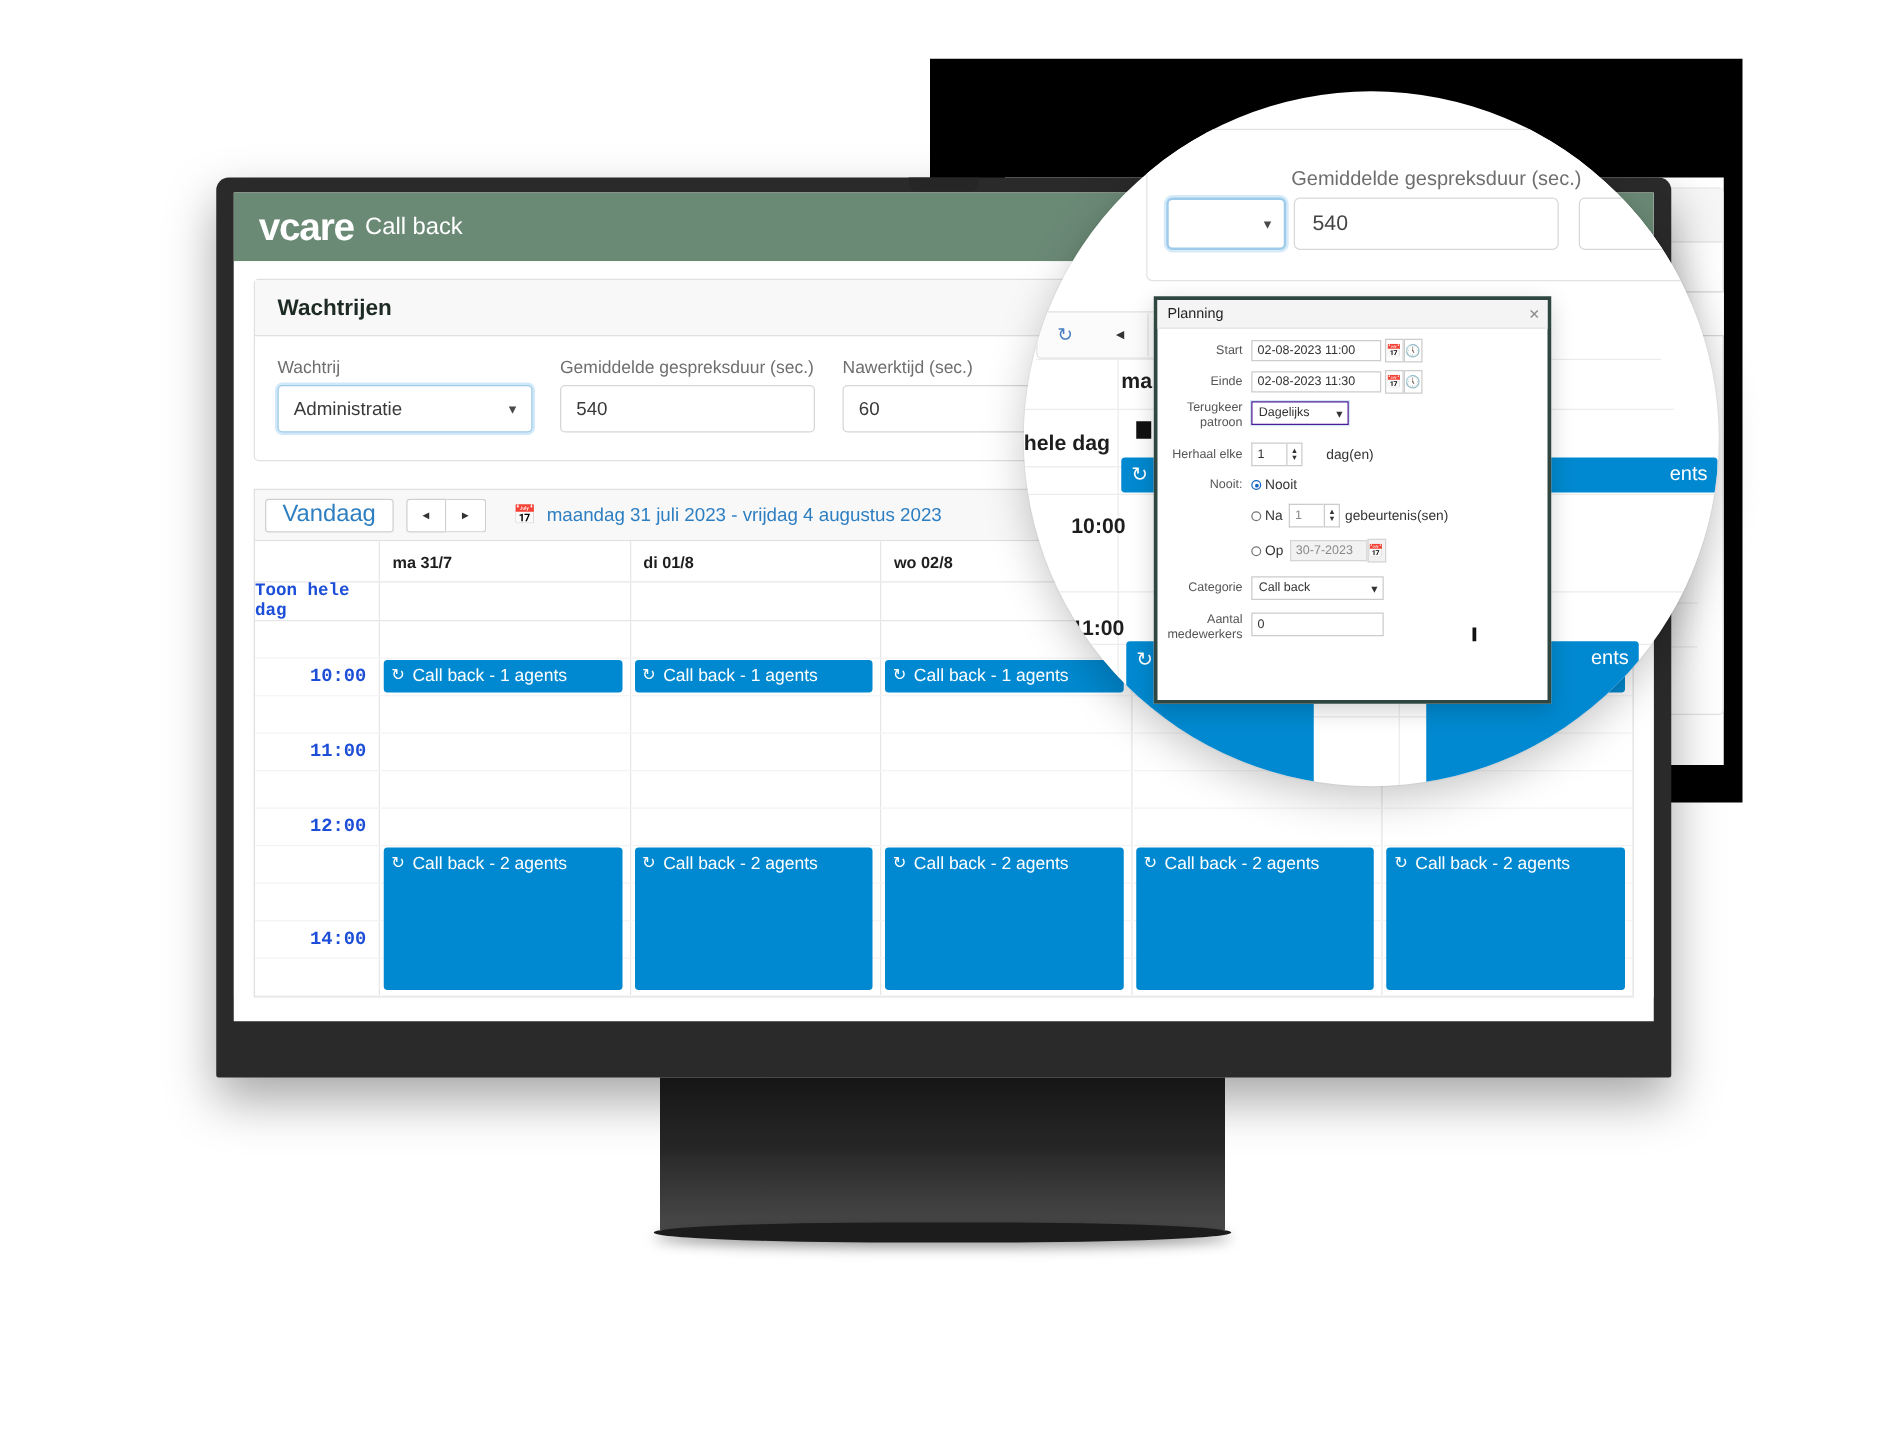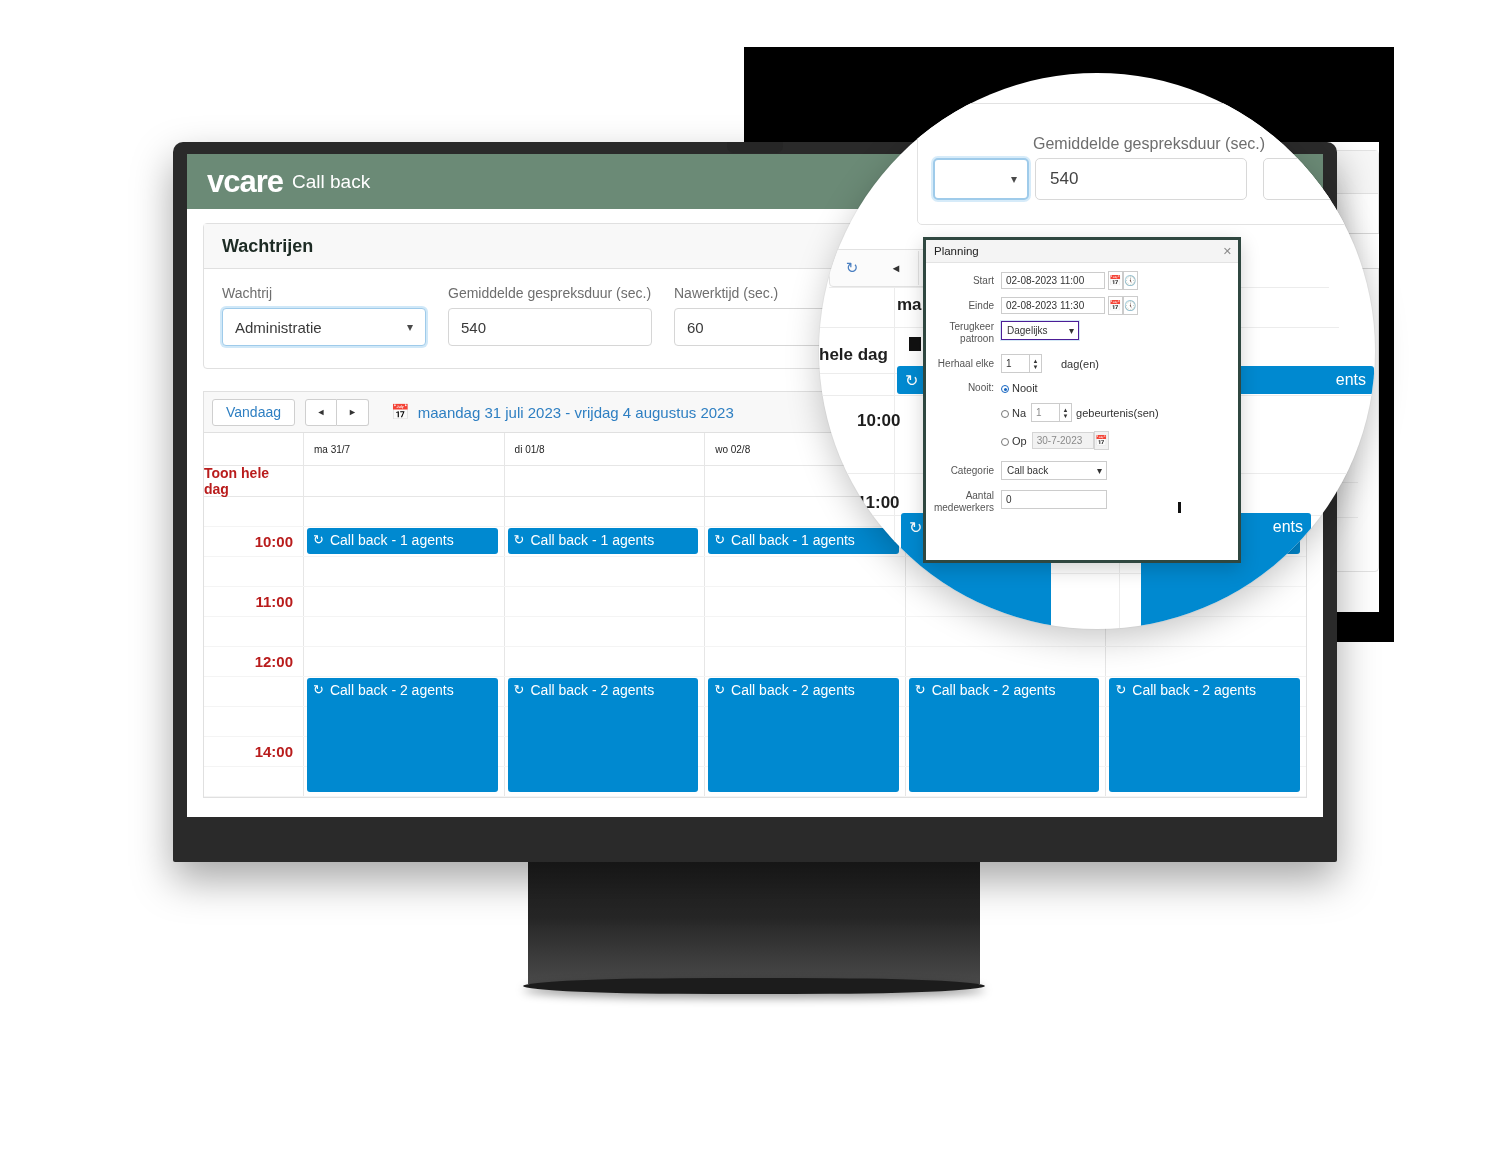--- a/index.html
+++ b/index.html
@@ -99,36 +99,36 @@
   .input.w2{width:204px;}
 
   
   .cal{margin-top:22px;border:1px solid #e0e0e0;border-top:1px solid #e0e0e0;}
   .cal-toolbar{
     height:40px;background:#f8f8f8;border-bottom:1px solid #e0e0e0;
     display:flex;align-items:center;padding-left:8px;gap:0;
   }
   .btn{
     height:27px;border:1px solid #cfcfcf;background:#fff;border-radius:3px;
-    font-size:14px;color:#2e7fc2;display:flex;align-items:center;justify-content:center;
+    font-size:19px;color:#2e7fc2;display:flex;align-items:center;justify-content:center;
     padding:0 13px;box-sizing:border-box;
   }
   .btn-nav{width:32px;padding:0;font-size:9px;color:#333;border-radius:0;border-left:none;}
   .btn-nav.first{border-radius:3px 0 0 3px;border-left:1px solid #cfcfcf;margin-left:10px;}
   .btn-nav.last{border-radius:0 3px 3px 0;}
   .range{display:flex;align-items:center;gap:8px;margin-left:22px;font-size:15px;color:#2e7fc2;}
   .cal-icon{font-size:15px;color:#5a5a5a;}
 
   .cal-grid{display:block;}
   .grow{display:flex;border-bottom:1px solid #e6e6e6;}
   .gut{width:99px;min-width:99px;display:flex;align-items:center;justify-content:flex-end;
-    padding-right:10px;box-sizing:border-box;font-size:15px;font-weight:bold;color:#b91c1c;}
+    padding-right:10px;box-sizing:border-box;font-size:15px;font-weight:bold;color:#1d4ed8;font-family:Liberation Mono, monospace;}
   .gcell{flex:1 0 0;border-left:1px solid #e6e6e6;position:relative;box-sizing:border-box;}
   .hdr-row{height:32px;background:#fff;}
-  .hdr-row .gcell{display:flex;align-items:center;padding-left:10px;font-size:10px;font-weight:normal;color:#1e1e1e;}
+  .hdr-row .gcell{display:flex;align-items:center;padding-left:10px;font-size:13px;font-weight:bold;color:#1e1e1e;}
   .allday-row{height:30px;}
   .allday-row .gut{font-size:14px;}
   .slot-row{height:29px;}
   .slot-row.minor{border-bottom:1px solid #f4f4f4;}
 
   .evt{
     position:absolute;left:3px;right:6px;background:#0089d0;border-radius:3px;
     color:#fff;font-size:14px;display:flex;align-items:flex-start;gap:6px;
     padding:4px 6px;box-sizing:border-box;overflow:hidden;white-space:nowrap;
   }

